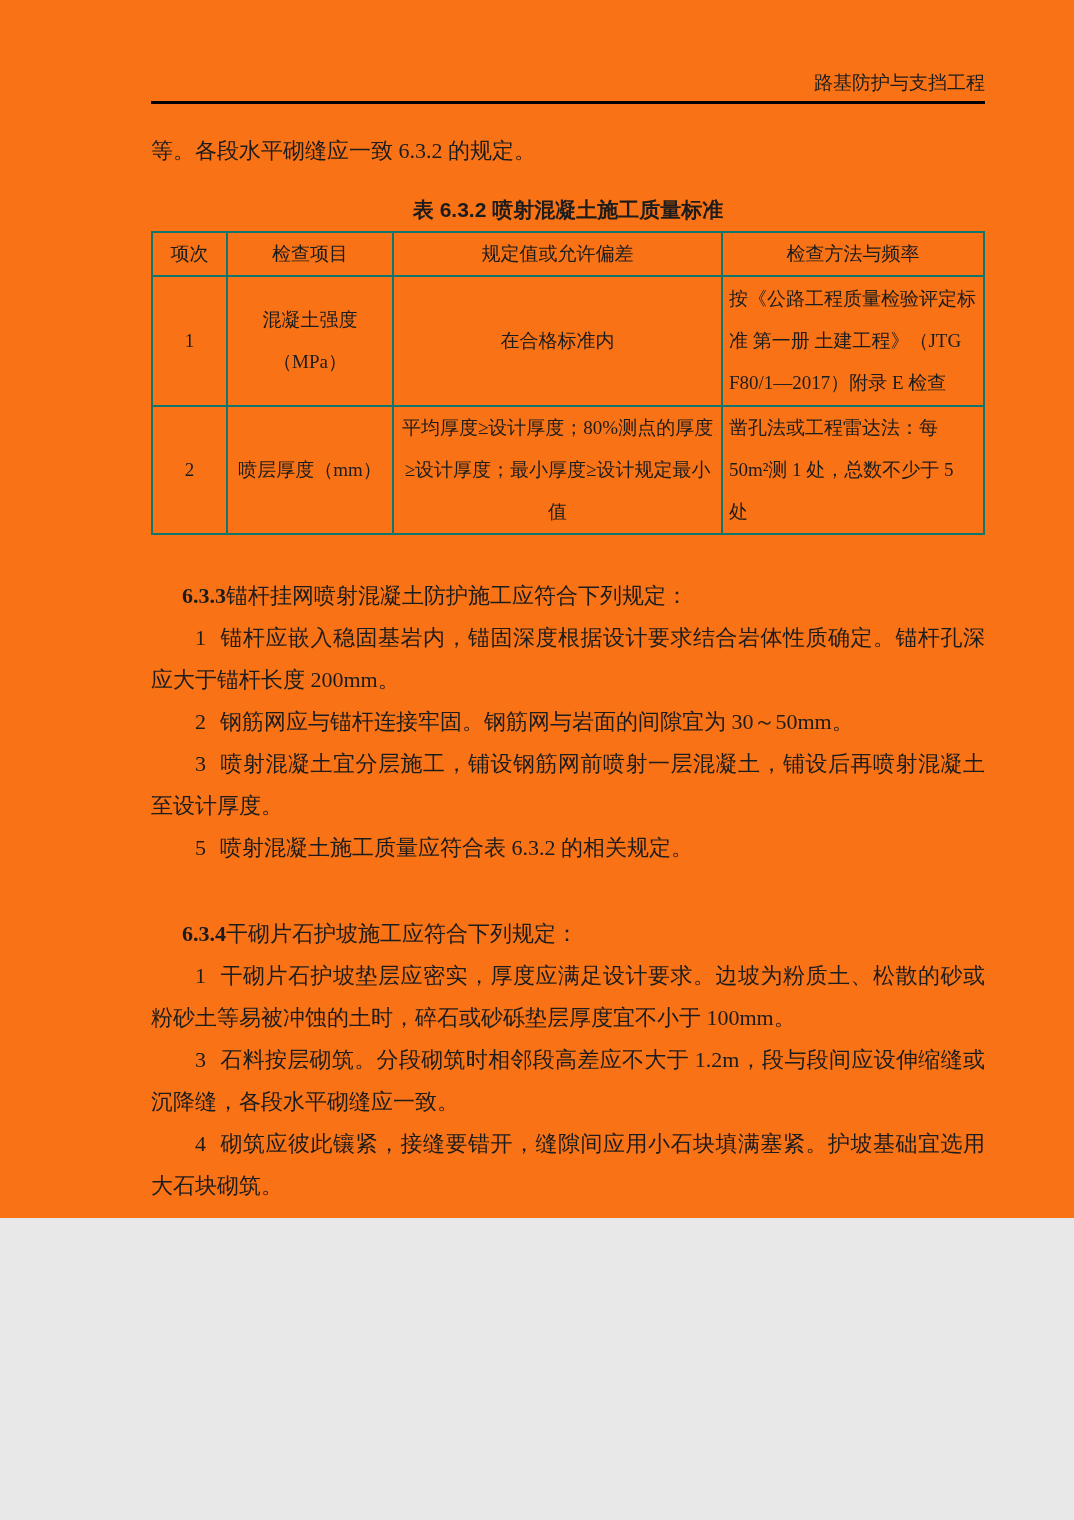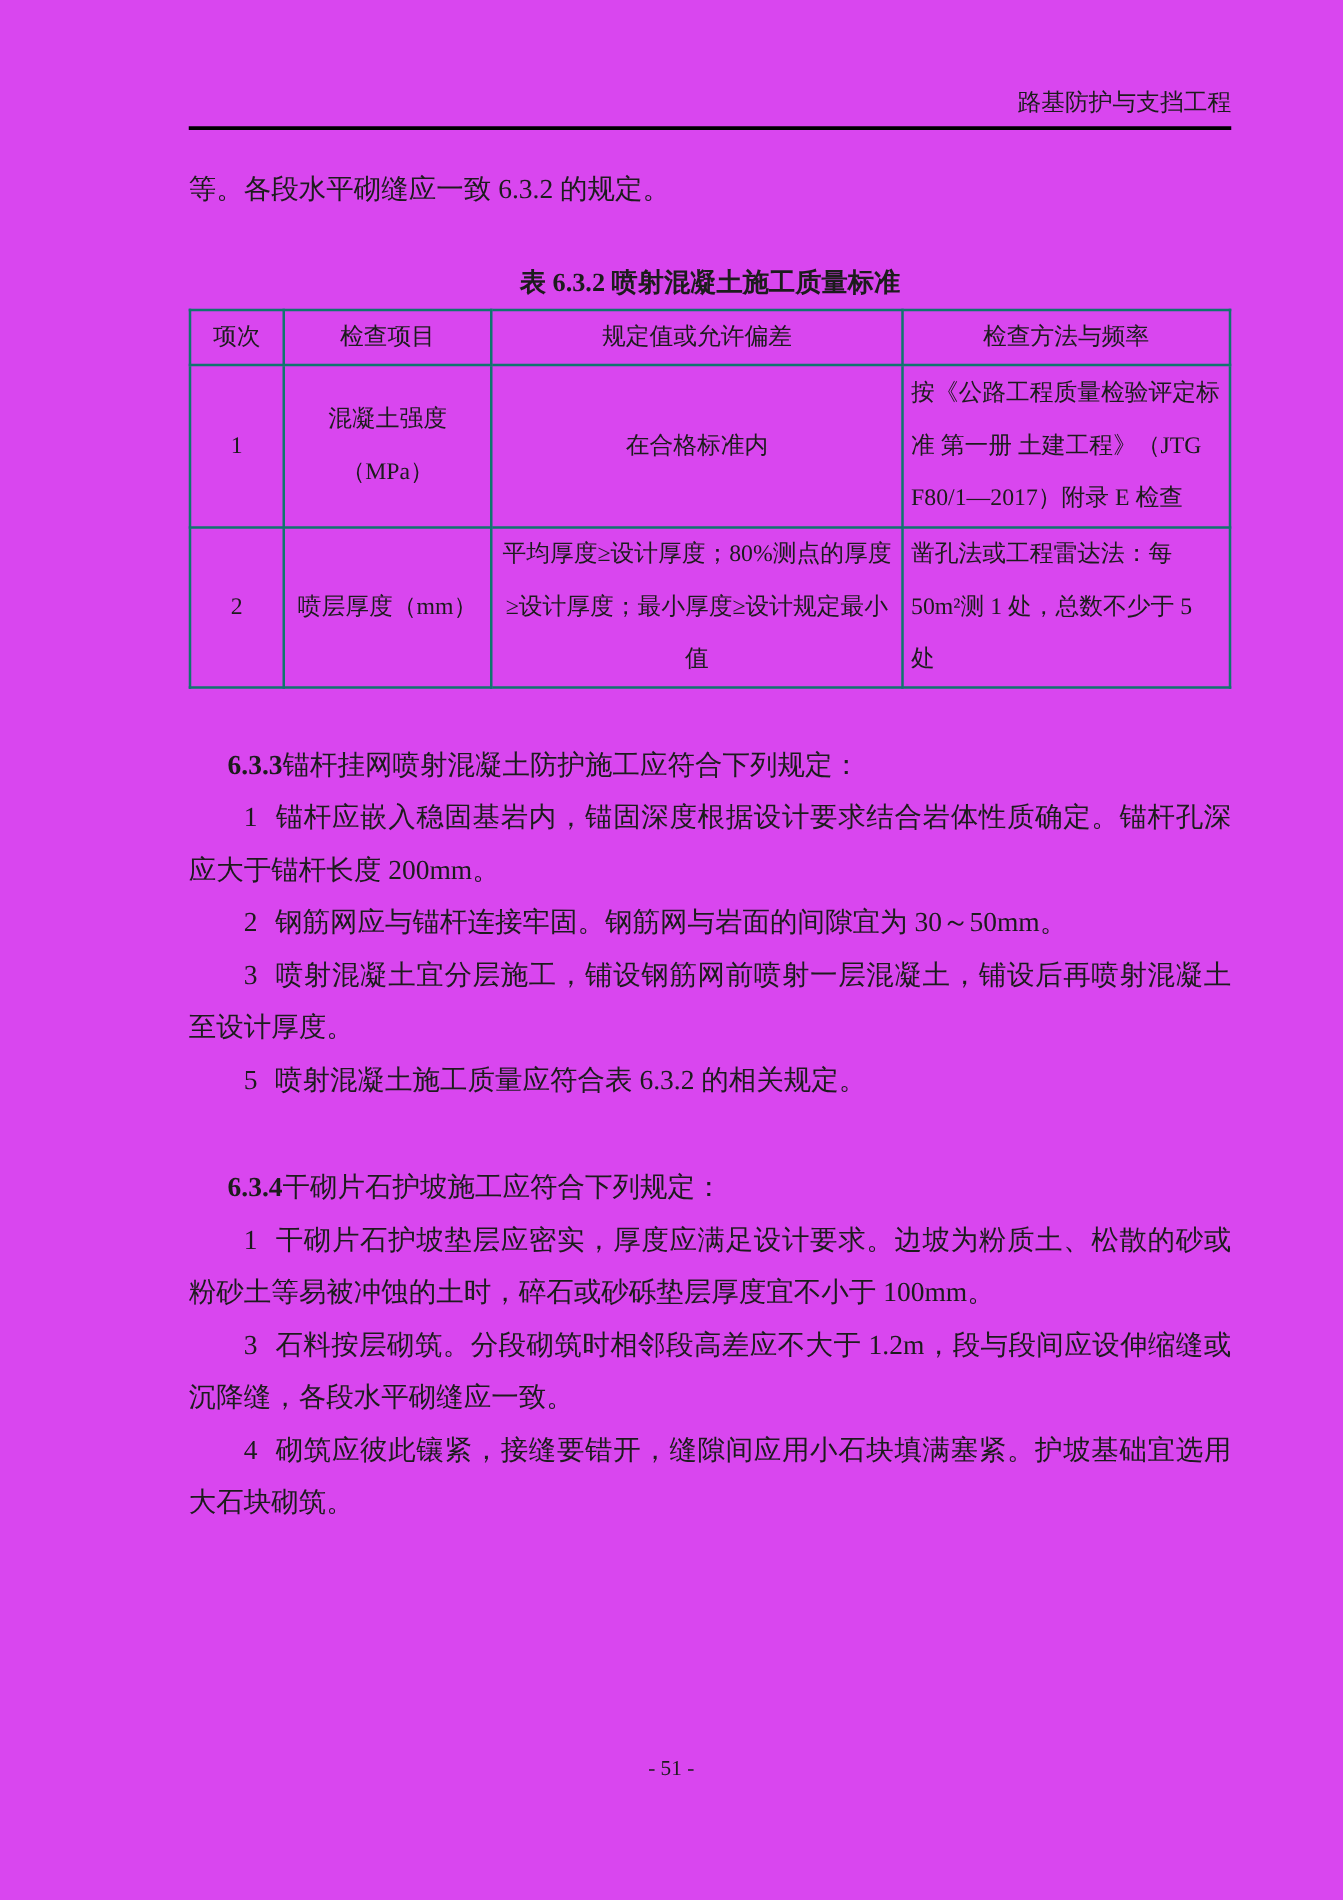--- a/index.html
+++ b/index.html
@@ -1,21 +1,21 @@
 <!DOCTYPE html>
 <html><head>
 <meta charset="utf-8">
 <style>
   html,body { margin:0; padding:0; background:#e8e8e8; }
   .page {
     position: relative;
     width: 1074px;
-    height: 1520px;
+    height: 1218px;
     margin: 0 auto;
-    background: #d946ef;
+    background: #f97316;
     font-family: "Liberation Serif", "DejaVu Serif", serif;
     color: #1c1c1c;
     overflow: hidden;
   }
   .content {
     margin-left: 151px;
     width: 834px;
   }
   .running-header {
     padding-top: 70px;
@@ -25,23 +25,23 @@
     line-height: 26px;
     border-bottom: 3px solid #000;
   }
   .intro {
     margin: 26px 0 0 0;
     font-size: 22px;
     line-height: 42px;
     text-align: justify;
   }
   .table-title {
-    margin-top: 38px;
+    margin-top: 22px;
     text-align: center;
-    font-family: Liberation Serif, serif;
+    font-family: Liberation Sans, sans-serif;
     font-weight: 700;
     font-size: 21px;
     line-height: 32px;
   }
   table.quality-table {
     margin-top: 5px;
     width: 100%;
     border-collapse: collapse;
     table-layout: fixed;
     font-size: 19px;

